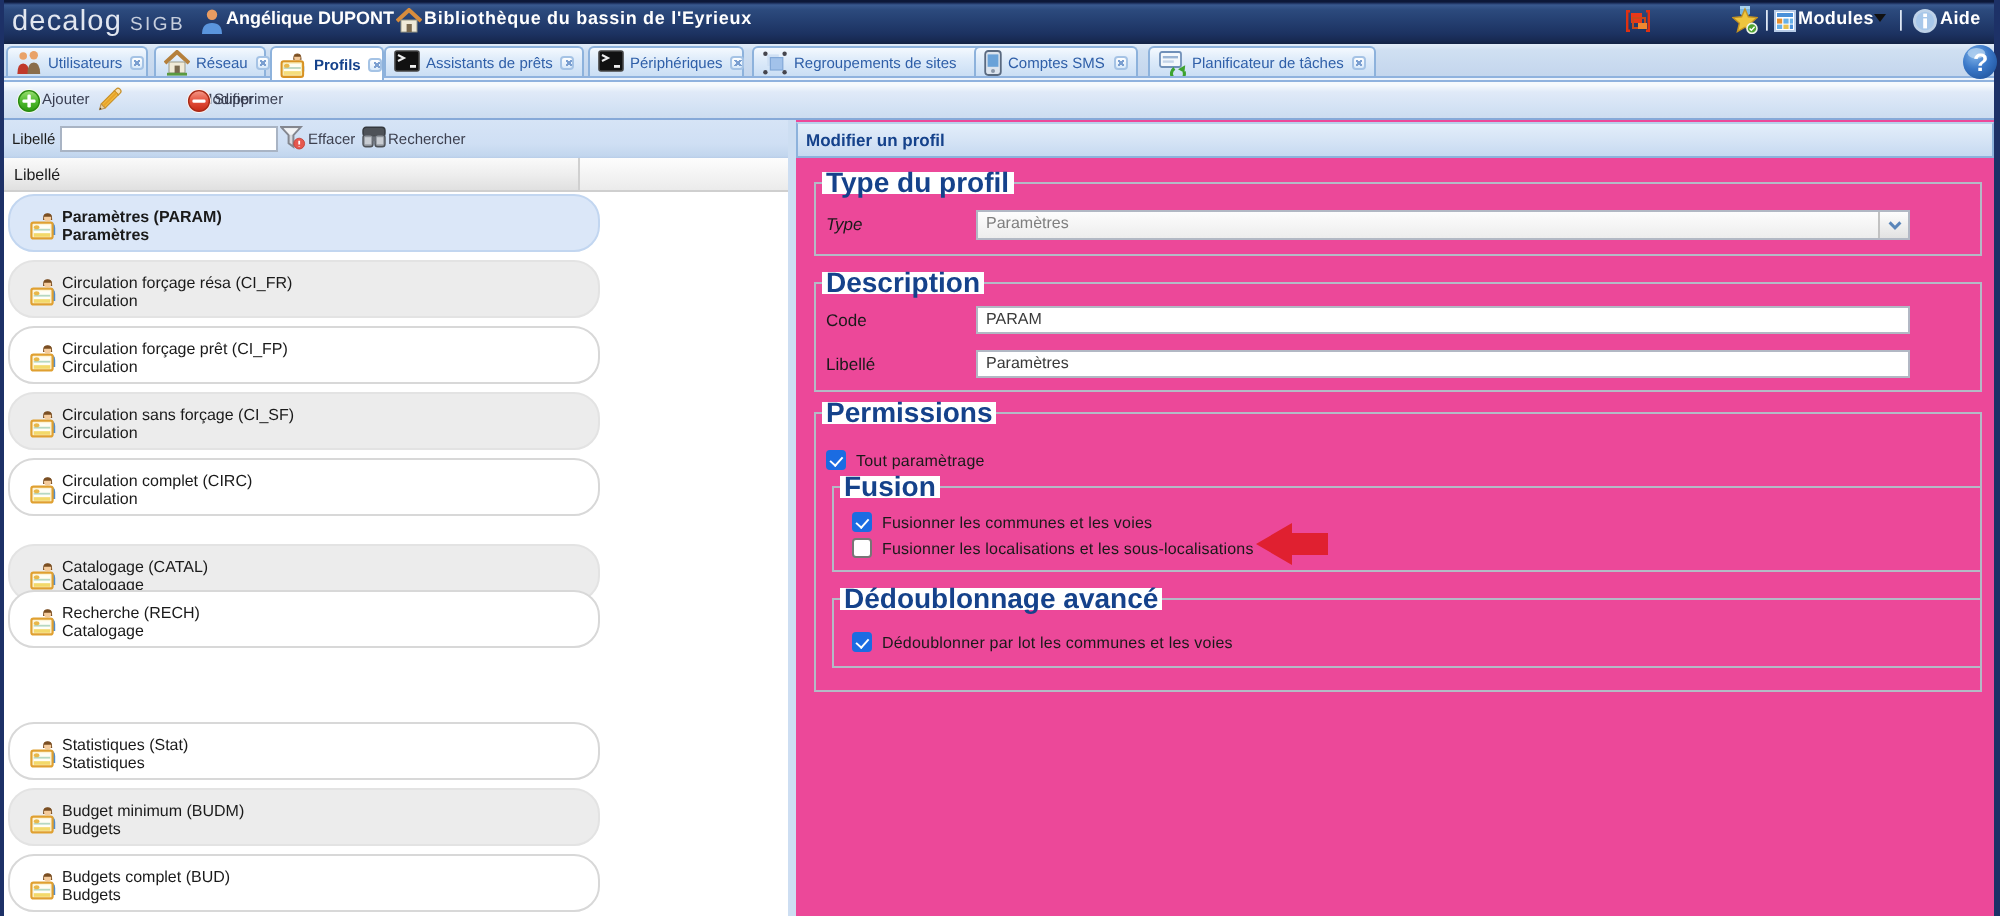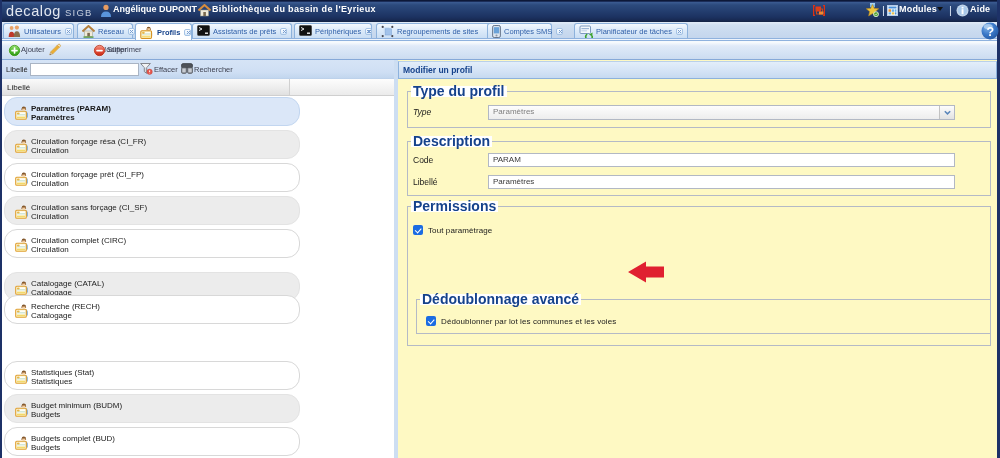--- a/index.html
+++ b/index.html
@@ -54,21 +54,21 @@
 .item.g { background:#ececec; border-color:#e3e3e3; }
 .item.w { background:#fff; border-color:#d8d8d8; }
 .item.sel { background:#dbe7f8; border-color:#c2d6f0; }
 .item .l1 { position:absolute; left:26px; top:6px; line-height:10px; font-size:8px; color:#1a1a1a; white-space:nowrap; }
 .item .l2 { position:absolute; left:26px; top:15px; line-height:10px; font-size:8px; color:#1a1a1a; white-space:nowrap; }
 .item.sel .l1, .item.sel .l2 { font-weight:bold; }
 .item svg.fi { position:absolute; left:10px; top:8px; }
 
 
 #splitter { left:394px; top:60px; width:4px; height:398px; background:#cddef2; }
-#rpanel { left:398px; top:60px; width:599px; height:398px; background:#fef9c3; }
+#rpanel { left:398px; top:60px; width:599px; height:398px; background:#ec4899; }
 #rphead { position:absolute; left:0px; top:1px; width:599px; height:18px;
   background:linear-gradient(180deg,#e3eefa 0,#d4e3f5 9px,#c4d8f0 17px);
   border:1px solid #8db2dc; border-top-color:#b9d0ea; }
 #rphead span { position:absolute; left:4px; top:3px; font-size:8.5px; letter-spacing:0; font-weight:bold; color:#15428b; }
 
 .fs { position:absolute; border:1px solid #b4bac6; }
 .fs .leg { position:absolute; top:-6px; left:3px; background:#fff; padding:0 2px;
   font-size:14px; font-weight:bold; color:#15428b; line-height:11px; white-space:nowrap; }
 .flab { position:absolute; font-size:8.5px; color:#1a1a1a; }
 .fin { position:absolute; border:1px solid #b2b8c4; background:#fff; font-size:8px; color:#3a3a3a; padding:1px 0 0 4px; }
@@ -197,21 +197,21 @@
           <rect x="2.6" y="2.2" width="5.8" height="5.8" fill="#cfe0f4"></rect>
           <rect x="4.2" y="3.8" width="6.2" height="6.2" fill="#a2c2ea" stroke="#82a8d8" stroke-width="0.6"></rect>
           <circle cx="1.7" cy="1.9" r="1.1" fill="#45454d"></circle>
           <circle cx="11.3" cy="1.9" r="1.1" fill="#45454d"></circle>
           <circle cx="1.7" cy="11.1" r="1.1" fill="#45454d"></circle>
           <circle cx="11.3" cy="11.1" r="1.1" fill="#45454d"></circle>
         </svg>
         <span>Regroupements de sites</span>
         <div class="tclose" style="margin-left:auto;"></div>
       </div>
-      <div class="tab" style="left: 487px; width: 65px;">
+      <div class="tab" style="left: 487px; width: 82px;">
         <svg width="9" height="13" viewBox="0 0 9 13">
           <rect x="0.6" y="0.5" width="7.8" height="12" rx="1.6" fill="#dce4ee" stroke="#5a6a80" stroke-width="0.9"></rect>
           <rect x="1.8" y="2.2" width="5.4" height="6.2" fill="#6aa2d8"></rect>
           <circle cx="4.5" cy="10.5" r="1" fill="#8a97a8"></circle>
         </svg>
         <span>Comptes SMS</span>
         <div class="tclose" style="margin-left:auto;"></div>
       </div>
       <div class="tab" style="left: 574px; width: 114px;">
         <svg width="14" height="13" viewBox="0 0 14 13">
@@ -477,20 +477,31 @@
       <div class="fin" style="left:80px;top:11px;width:467px;height:14px;">PARAM</div>
       <div class="flab" style="left:5px;top:35px;">Libellé</div>
       <div class="fin" style="left:80px;top:33px;width:467px;height:14px;">Paramètres</div>
     </div>
     <div class="fs" style="left:9px;top:146px;width:584px;height:140px;">
       <span class="leg">Permissions</span>
       <div class="cbrow" style="left:5px;top:18px;">
           <div class="cb on"></div>
           <span>Tout paramètrage</span>
         </div>
+      <div class="fs" style="left:8px;top:36px;width:575px;height:43px;">
+        <span class="leg">Fusion</span>
+        <div class="cbrow" style="left:9px;top:12px;">
+            <div class="cb on"></div>
+            <span>Fusionner les communes et les voies</span>
+          </div>
+        <div class="cbrow" style="left:9px;top:25px;">
+            <div class="cb off"></div>
+            <span>Fusionner les localisations et les sous-localisations</span>
+          </div>
+      </div>
       <div class="fs" style="left:8px;top:92px;width:575px;height:35px;">
         <span class="leg">Dédoublonnage avancé</span>
         <div class="cbrow" style="left:9px;top:16px;">
             <div class="cb on"></div>
             <span>Dédoublonner par lot les communes et les voies</span>
           </div>
       </div>
     </div>
     <svg class="abs" style="left:230px;top:201px;" width="37" height="22" viewBox="0 0 37 22">
       <path d="M0 11 L18 0.5 L18 5.5 L36 5.5 L36 16.5 L18 16.5 L18 21.5 Z" fill="#e02030"></path>

